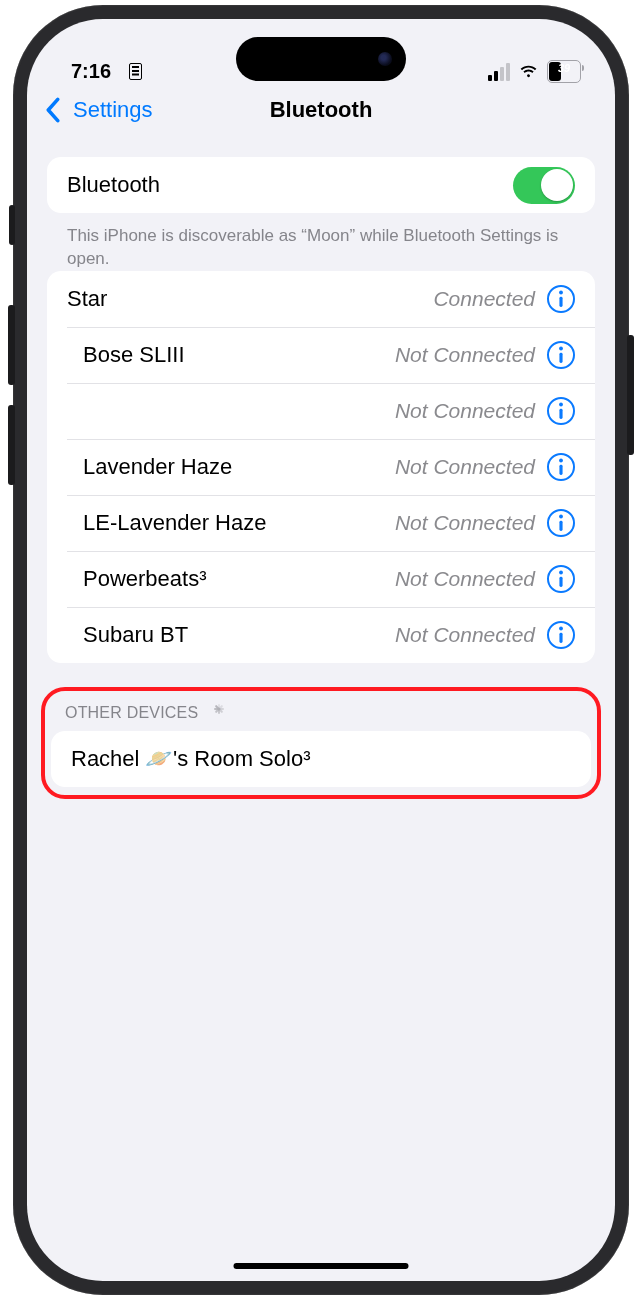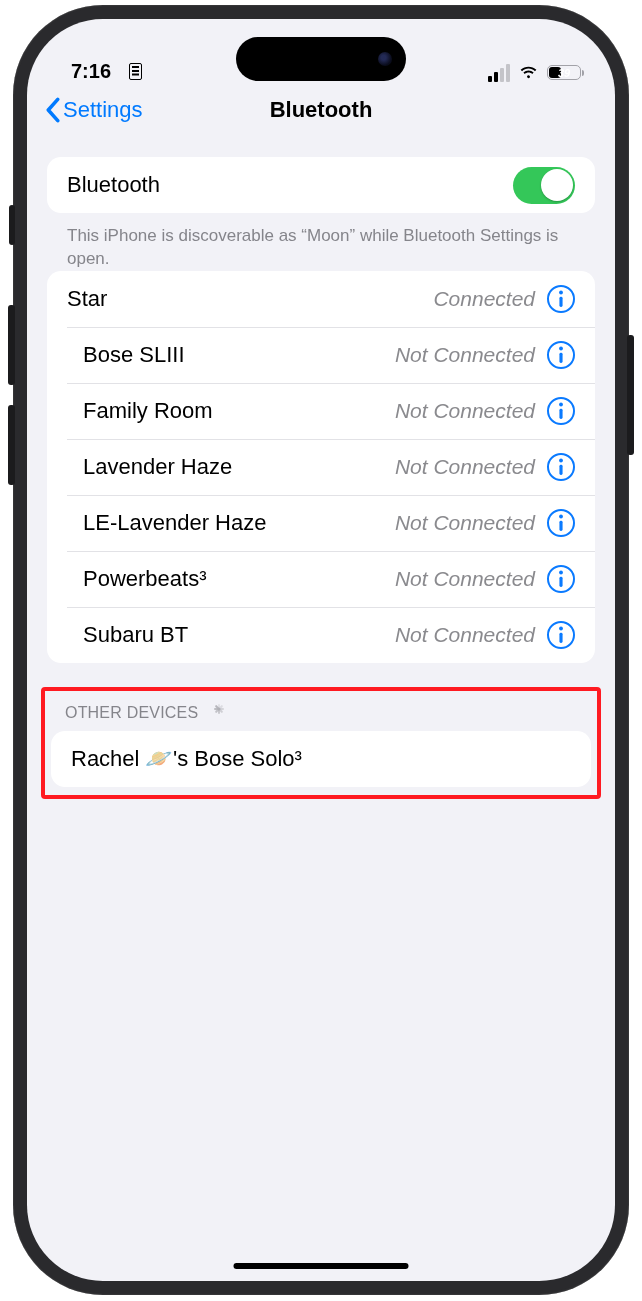--- a/index.html
+++ b/index.html
@@ -62,33 +62,33 @@
   }
   .status-left { display:flex; align-items:center; gap: 18px; }
   .doc-icon { display:inline-block; width:13px; height:17px; border:1.7px solid #000; border-radius:2px; position:relative; }
   .doc-icon::before{content:"";position:absolute;top:2px;left:2px;right:2px;height:2px;background:#000;box-shadow:0 4px 0 #000,0 7.5px 0 #000;}
   .status-right { display:flex; align-items:center; gap:8px; }
   .signal { display:flex; align-items:flex-end; gap:2px; }
   .signal span{ width:4px; background:#000; border-radius:1px; }
   .signal span:nth-child(1){height:6px;} .signal span:nth-child(2){height:10px;}
   .signal span:nth-child(3){height:14px;background:#c4c4c9;} .signal span:nth-child(4){height:18px;background:#c4c4c9;}
   .wifi-ic{ width:21px; height:21px; }
-  .battery { position:relative; width:34px; height:15px; border:1.6px solid #a2a2a8; border-radius:5px;font-style:italic; }
+  .battery { position:relative; width:34px; height:23px; border:1.6px solid #a2a2a8; border-radius:5px;font-style:italic; }
   .battery::after{content:"";position:absolute;right:-4px;top:4px;width:2.5px;height:6px;background:#a2a2a8;border-radius:0 2px 2px 0;}
   .battery .fill{position:absolute;left:1px;top:1px;bottom:1px;width:39%;background:#000;border-radius:3px;}
   .battery .num{position:absolute;width:100%;text-align:center;font-size:11px;font-weight:600;color:#fff;top:1px;}
   
   .nav-bar {
     position:relative; height:54px;
     display:flex; align-items:center; justify-content:center;
     border-bottom:0.5px solid transparent;
   }
   .back-btn {
     position:absolute; left:18px; top:50%; transform:translateY(-50%);
-    display:flex; align-items:center; gap:2px;
+    display:flex; align-items:center; gap:12px;
     color:#007aff; font-size:22px;
   }
   .chev { width:16px; height:26px; }
   .nav-title { font-size:22px; font-weight:600; color:#000; }
   
   .content { padding: 20px 20px 0; }
   .card {
     background:#fff; border-radius:14px; overflow:hidden;
   }
   .row {
@@ -136,21 +136,21 @@
   }
   .spinner span{
     position:absolute; left:50%; top:50%;
     width:2px; height:6px; background:#b0b0b5;
     border-radius:2px;
     transform-origin: center -4px;
   }
   
   .highlight {
     border:4px solid #ff1a21;
-    border-radius:4px;
+    border-radius:24px;
     padding: 4px 6px 8px;
     margin: 24px -6px 0;
   }
   .highlight .section-header{ padding-top: 8px; padding-left:14px; }
   .highlight .card { margin: 0 0px; }
   
   .home-ind{
     position:absolute; bottom:12px; left:50%; transform:translateX(-50%);
     width:175px; height:6px; background:#000; border-radius:4px;
   }
@@ -231,21 +231,20 @@
             <span class="spacer"></span>
             <span class="status-text">Not Connected</span>
             <span class="info-btn">
               <svg width="12" height="18" viewBox="0 0 8 16">
                 <circle cx="4" cy="2.2" r="1.7" fill="#0a7aff"></circle>
                 <rect x="2.6" y="6" width="2.8" height="9" rx="1.3" fill="#0a7aff"></rect>
               </svg>
             </span>
           </div>
           <div class="row">
-            <span class="row-name">Family Room</span>
             <span class="spacer"></span>
             <span class="status-text">Not Connected</span>
             <span class="info-btn">
               <svg width="12" height="18" viewBox="0 0 8 16">
                 <circle cx="4" cy="2.2" r="1.7" fill="#0a7aff"></circle>
                 <rect x="2.6" y="6" width="2.8" height="9" rx="1.3" fill="#0a7aff"></rect>
               </svg>
             </span>
           </div>
           <div class="row">
@@ -303,21 +302,21 @@
               <span style="transform: rotate(90deg) translate(0px, -9px); opacity: 0.44;"></span>
               <span style="transform: rotate(135deg) translate(0px, -9px); opacity: 0.53;"></span>
               <span style="transform: rotate(180deg) translate(0px, -9px); opacity: 0.63;"></span>
               <span style="transform: rotate(225deg) translate(0px, -9px); opacity: 0.72;"></span>
               <span style="transform: rotate(270deg) translate(0px, -9px); opacity: 0.81;"></span>
               <span style="transform: rotate(315deg) translate(0px, -9px); opacity: 0.91;"></span>
             </span>
         </div>
         <div class="card" id="other-devices-card">
             <div class="row">
-              <span class="row-name">Rachel 🪐's Bose Solo³</span>
+              <span class="row-name">Rachel 🪐's Room Solo³</span>
             </div>
           </div>
       </div>
 
     </div>
 
     <div class="home-ind"></div>
   </div>
 </div>
 

